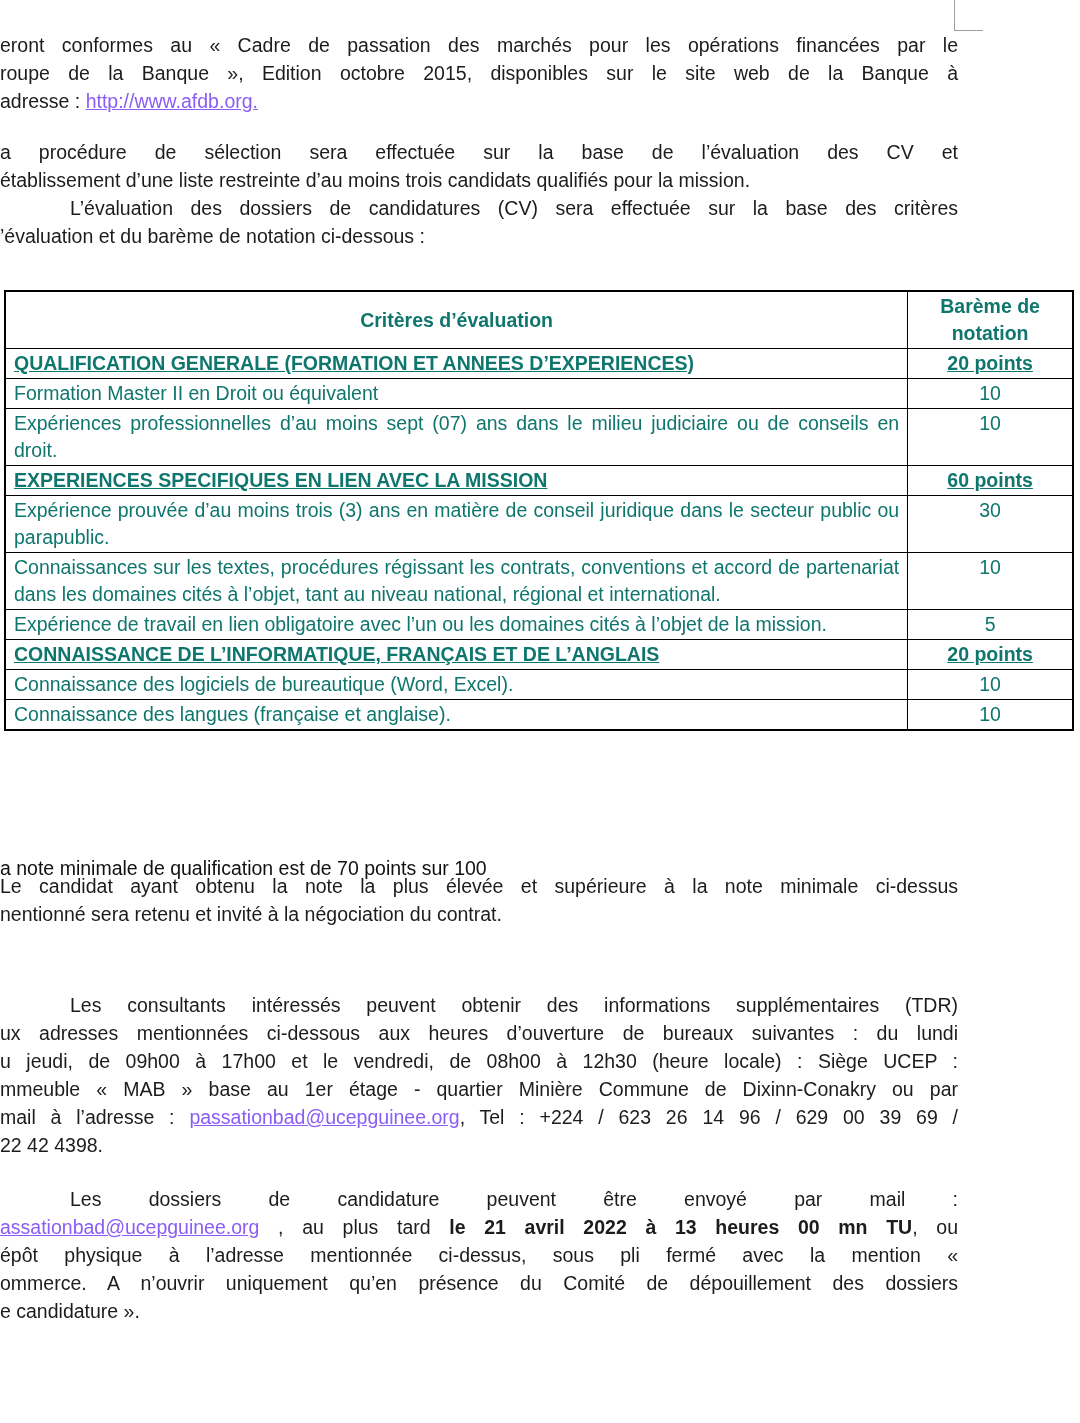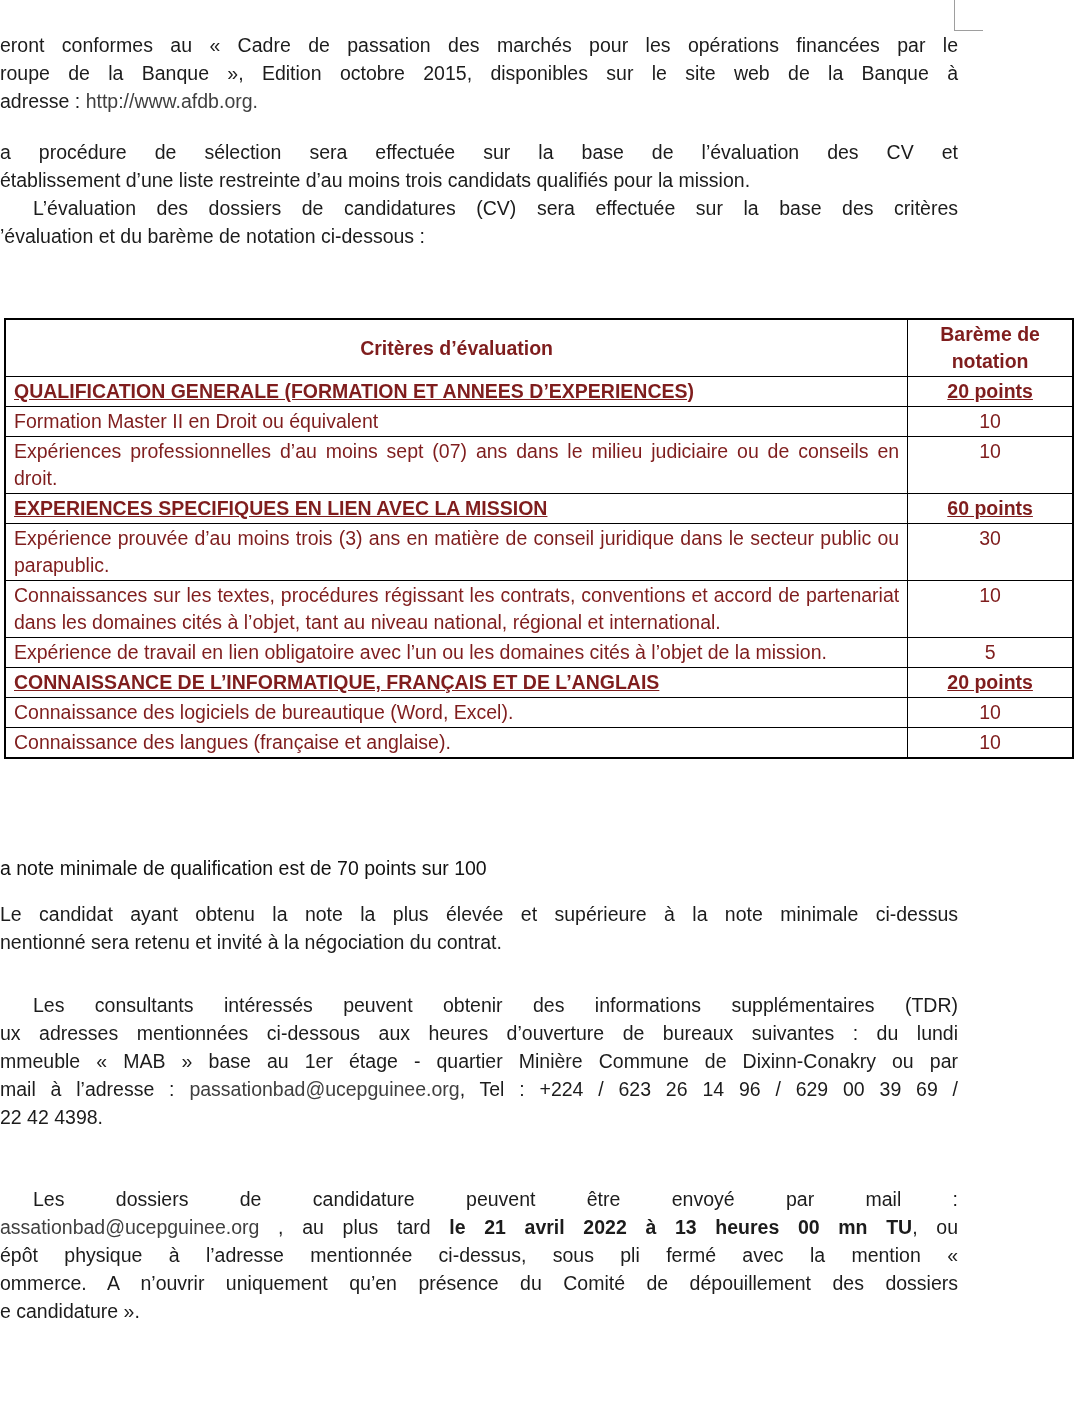--- a/index.html
+++ b/index.html
@@ -11,30 +11,30 @@
     color:#1c1c1c;
   }
   .corner {
     position:absolute; left:954px; top:0; width:29px; height:31px;
     border-left:1.5px solid #9e9e9e;
     border-bottom:1.5px solid #9e9e9e;
   }
   .para { position:absolute; left:0; width:958px; }
   .ln { display:block; line-height:28px; text-align:left; }
   .ln.j { text-align:justify; text-align-last:justify; text-justify:inter-word; }
-  .ln.ind { padding-left:33px; }
+  .ln.ind { padding-left:70px; }
   .bold { font-weight:bold; }
   .note { font-weight:normal; color:#111; }
   a.link, span.link {
-    color:#404040; cursor:pointer;
+    color:#8b5cf6; text-decoration:underline; cursor:pointer;
   }
   table.eval {
-    position:absolute; left:4px; top:318px; width:1070px;
+    position:absolute; left:4px; top:290px; width:1070px;
     border-collapse:collapse; table-layout:fixed;
-    color:#7f1d1d;
+    color:#0f766e;
     padding-left:28px;
   }
   table.eval td {
     border:1.5px solid #000;
     line-height:27px;
     padding:1px 8px;
     vertical-align:top;
   }
   table.eval { border:2.5px solid #000; }
   td.crit { width:890px; }
@@ -107,28 +107,29 @@
       <td class="crit">Connaissance des langues (française et anglaise).</td>
       <td class="score">10</td>
     </tr>
   </tbody>
 </table>
 
 <div class="para" style="top:854px">
   <span class="ln note" style="line-height:29px">a note minimale de qualification est de 70 points sur 100</span>
 </div>
 
-<div class="para" style="top:900px">
+<div class="para" style="top:872px">
   <span class="ln j">Le candidat ayant obtenu la note la plus élevée et supérieure à la note minimale ci-dessus</span>
   <span class="ln">nentionné sera retenu et invité à la négociation du contrat.</span>
 </div>
 
 <div class="para" style="top:991px">
   <span class="ln j ind">Les consultants intéressés peuvent obtenir des informations supplémentaires (TDR)</span>
   <span class="ln j">ux adresses mentionnées ci-dessous aux heures d’ouverture de bureaux suivantes : du lundi</span>
+  <span class="ln j">u jeudi, de 09h00 à 17h00 et le vendredi, de 08h00 à 12h30 (heure locale) : Siège UCEP :</span>
   <span class="ln j">mmeuble « MAB » base au 1er étage - quartier Minière Commune de Dixinn-Conakry ou par</span>
   <span class="ln j"><span>mail à l’adresse : </span><a class="link">passationbad@ucepguinee.org</a><span>, Tel : +224 / 623 26 14 96 / 629 00 39 69 /</span></span>
   <span class="ln">22 42 4398.</span>
 </div>
 
 <div class="para" style="top:1185px">
   <span class="ln j ind">Les dossiers de candidature peuvent être envoyé par mail :</span>
   <span class="ln j"><a class="link">assationbad@ucepguinee.org</a><span> , au plus tard </span><span class="bold">le 21 avril 2022 à 13 heures 00 mn TU</span><span>, ou</span></span>
   <span class="ln j">épôt physique à l’adresse mentionnée ci-dessus, sous pli fermé avec la mention «</span>
   <span class="ln j">ommerce. A n’ouvrir uniquement qu’en présence du Comité de dépouillement des dossiers</span>

